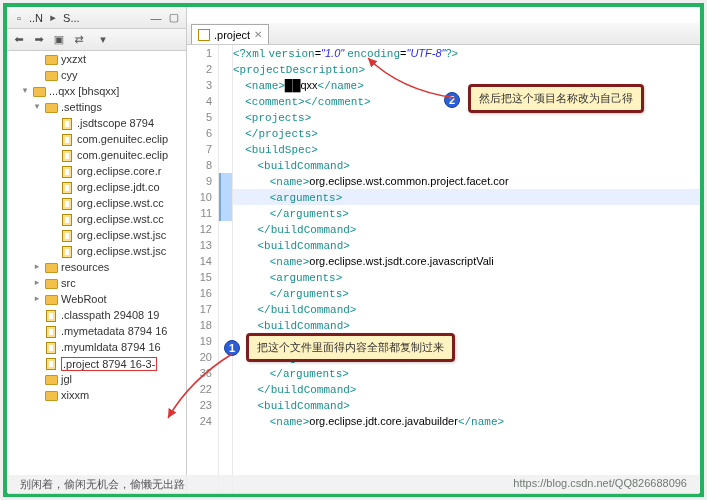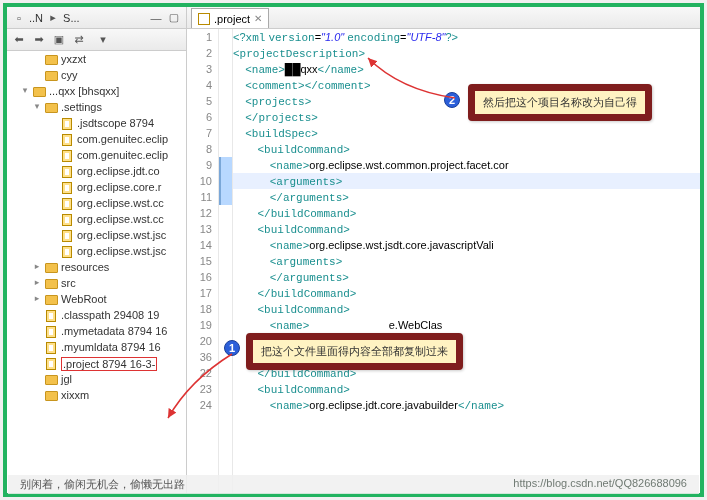--- a/index.html
+++ b/index.html
@@ -13,39 +13,39 @@
 .toolbar2 { height: 22px; background: linear-gradient(#f8f8f8,#eaeaea); border-bottom: 1px solid #ccc; display: flex; align-items: center; padding: 0 4px; gap: 4px; }
 .tree { flex: 1; overflow: hidden; padding: 2px 0; }
 .tree-item { display: flex; align-items: flex-start; height: 16px; padding-right: 2px; white-space: nowrap; cursor: pointer; }
 .indent { display: inline-block; }
 .exp { width: 12px; text-align: center; color: #888; font-size: 9px; user-select: none; }
 .ficon { width: 16px; height: 14px; display: inline-flex; align-items: center; justify-content: center; margin-right: 2px; }
 .folder::before { content: ""; width: 11px; height: 8px; background: #f3c14b; border: 1px solid #c8951e; border-radius: 1px; }
 .xmlfile::before { content: ""; width: 8px; height: 10px; background: #fff; border: 1px solid #b88a00; box-shadow: inset 0 0 0 2px #ffe08a; }
 .lbl { color: #333; }
 .sel { border: 1px solid #d33; padding: 0 1px; }
-.editor { flex: 1; display: flex; flex-direction: column; overflow: hidden; }
+.editor { flex: 1; display: flex; flex-direction: column; overflow: hidden; margin-top: 16px; }
 .tabbar { height: 22px; background: linear-gradient(#f8f8f8,#eaeaea); border-bottom: 1px solid #ccc; display: flex; align-items: flex-end; padding-left: 4px; }
 .tab { height: 20px; background: #fff; border: 1px solid #aaa; border-bottom: none; display: flex; align-items: center; padding: 0 6px; gap: 4px; cursor: pointer; }
 .tab .tficon { width: 12px; height: 12px; background: #fff; border: 1px solid #b88a00; }
 .tab .close { color: #888; font-size: 10px; }
 .code { flex: 1; display: flex; overflow: hidden; font-family: Consolas, monospace; font-size: 12px; }
 .gutter { width: 32px; text-align: right; padding-right: 6px; color: #888; background: #fff; border-right: 1px solid #e8e8e8; }
 .gutter div { height: 16px; line-height: 16px; }
 .marker-col { width: 14px; background: #fff; border-right: 1px solid #e8e8e8; }
 .marker-col div { height: 16px; }
 .marker-col .m { background: #b8d8ff; border-left: 2px solid #7aa7d8; }
 .lines { flex: 1; overflow: hidden; }
 .line { height: 16px; line-height: 16px; white-space: pre; }
 .line.hl { background: #e8f0ff; }
 .tag { color: #1a8f8f; font-family: Liberation Mono, monospace; }
 .val { color: #2a2aee; font-style: italic; }
 .txt { color: #000; }
 .pi { color: #1a8f8f; }
-.callout { position: absolute; background: #fff3c2; border: 7px solid #7f1d1d; border-radius: 4px; padding: 4px 8px; font-size: 12px; color: #333; box-shadow: 1px 1px 3px rgba(0,0,0,.2); }
+.callout { position: absolute; background: #fff3c2; border: 3px solid #7f1d1d; border-radius: 4px; padding: 4px 8px; font-size: 12px; color: #333; box-shadow: 1px 1px 3px rgba(0,0,0,.2); }
 .num-badge { position: absolute; width: 16px; height: 16px; border-radius: 50%; background: #2b5fd9; color: #fff; font-size: 10px; font-weight: bold; display: flex; align-items: center; justify-content: center; border: 1px solid #1a3f99; }
 .arrow { position: absolute; pointer-events: none; }
 .footer { position: absolute; bottom: 6px; left: 8px; right: 8px; display: flex; justify-content: space-between; color: #707a73; font-size: 13px; background: rgba(240,240,240,.85); padding: 2px 12px; }
 .footer .caption { color: #555; }
 </style>
 </head>
 <body>
 
 <div class="frame">
 <div class="container">
@@ -107,27 +107,27 @@
           <div class="tree-item">
             <span class="indent" style="width: 40px;"></span>
             <span class="exp"></span>
             <span class="ficon xmlfile"></span>
             <span class="lbl">com.genuitec.eclip</span>
           </div>
           <div class="tree-item">
             <span class="indent" style="width: 40px;"></span>
             <span class="exp"></span>
             <span class="ficon xmlfile"></span>
+            <span class="lbl">org.eclipse.core.r</span>
+          </div>
+          <div class="tree-item">
+            <span class="indent" style="width: 40px;"></span>
+            <span class="exp"></span>
+            <span class="ficon xmlfile"></span>
             <span class="lbl">org.eclipse.jdt.co</span>
-          </div>
-          <div class="tree-item">
-            <span class="indent" style="width: 40px;"></span>
-            <span class="exp"></span>
-            <span class="ficon xmlfile"></span>
-            <span class="lbl">org.eclipse.core.r</span>
           </div>
           <div class="tree-item">
             <span class="indent" style="width: 40px;"></span>
             <span class="exp"></span>
             <span class="ficon xmlfile"></span>
             <span class="lbl">org.eclipse.wst.cc</span>
           </div>
           <div class="tree-item">
             <span class="indent" style="width: 40px;"></span>
             <span class="exp"></span>

